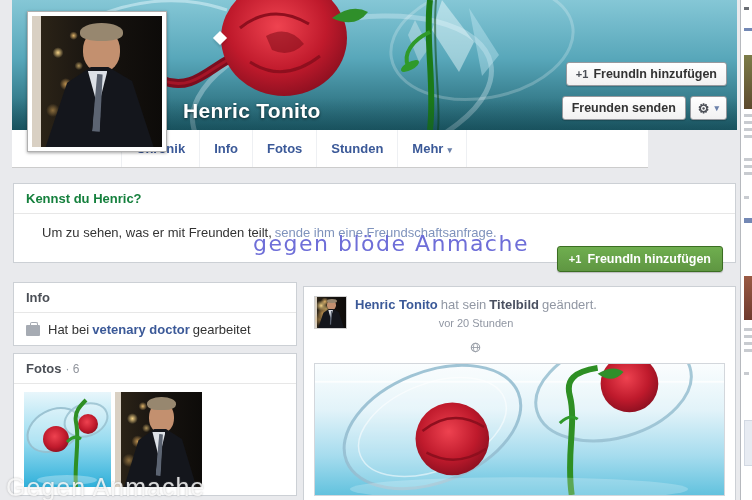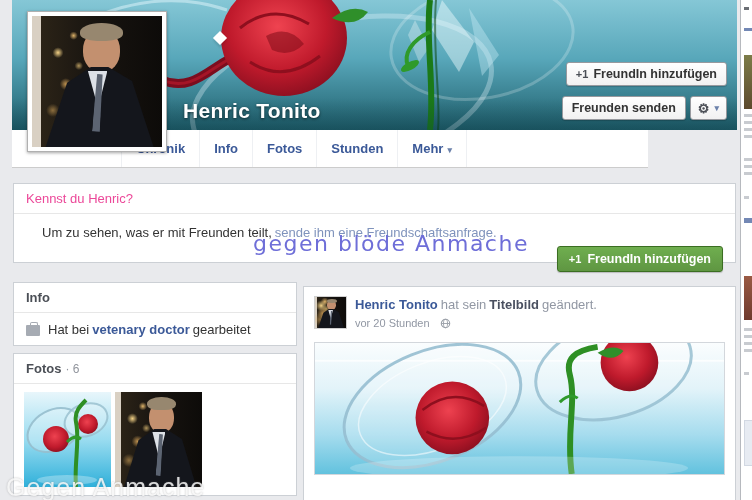--- a/index.html
+++ b/index.html
@@ -69,21 +69,21 @@
     transform:rotate(45deg); box-shadow:2px 2px 2px rgba(0,0,0,.1); z-index:1;
   }
 
   
   .box { position:absolute; background:#fff; border:1px solid #ccd0d5; }
   .box-header { height:30px; line-height:30px; padding:0 12px; border-bottom:1px solid #e7e7e7; font-size:13px; color:#595f69; }
   .box-header b { color:#4b4f56; }
   .hdr-count { color:#90949c; font-weight:normal; font-size:12px; margin-left:4px; }
 
   .know-box { left:13px; top:183px; width:723px; height:80px; }
-  .know-header { font-weight:normal; color:#ec4899; }
+  .know-header { font-weight:bold; color:#15803d; }
   .know-body { position:relative; padding:11px 28px; font-size:13px; color:#333; }
   .know-link { color:#7f93bc; cursor:pointer; }
   .btn-green {
     position:absolute; right:12px; top:32px; display:inline-flex; align-items:center; gap:6px;
     height:26px; padding:0 11px; background:linear-gradient(#6fae4f,#5f9642);
     border:1px solid #3b6e22; border-radius:3px; color:#fff; font-weight:bold; font-size:12.5px;
     box-shadow:0 1px 1px rgba(0,0,0,.2); cursor:pointer;
   }
   .mini-add-w { font-size:11px; font-weight:bold; color:#fff; }
   .overlay-note {
@@ -102,21 +102,21 @@
   .photo-thumb { width:87px; height:95px; overflow:hidden; cursor:pointer; flex:0 0 auto; }
   .photo-thumb svg { display:block; width:100%; height:100%; }
 
   .post-box { left:303px; top:286px; width:433px; height:218px; border-bottom:none; }
   .post-header { display:flex; gap:8px; padding:9px 10px 6px 10px; }
   .post-avatar { width:33px; height:33px; border:1px solid #d0d0d0; padding:0; overflow:hidden; cursor:pointer; flex:0 0 auto; }
   .post-lines { font-size:13px; line-height:17px; }
   .post-author { color:#3b5998; font-weight:bold; cursor:pointer; }
   .post-gray { color:#9197a3; }
   .post-object { color:#4a5060; font-weight:bold; cursor:pointer; }
-  .post-meta { display:flex; align-items:center; gap:10px; font-size:11px; color:#9197a3; margin-top:2px; }
+  .post-meta { display:flex; align-items:center; gap:10px; font-size:11px; color:#9197a3; margin-top:2px;flex-direction:column; }
   .post-image { margin:4px 10px 0 10px; width:411px; height:133px; border:1px solid #d3d7dc; overflow:hidden; cursor:pointer; }
   .post-image svg { display:block; width:100%; height:100%; }
   .sp { display:inline-block; width:3px; }
 
   
   .right-rail { position:absolute; left:740px; top:0; width:12px; height:500px; background:#fff; border-left:1px solid #b6b9be; }
   .rr { position:absolute; left:3px; }
   .rr-bar { height:3px; background:#c8cbd0; width:8px; }
   .rr-dark { background:#6b6e74; }
   .rr-blue { background:#7388b5; }

